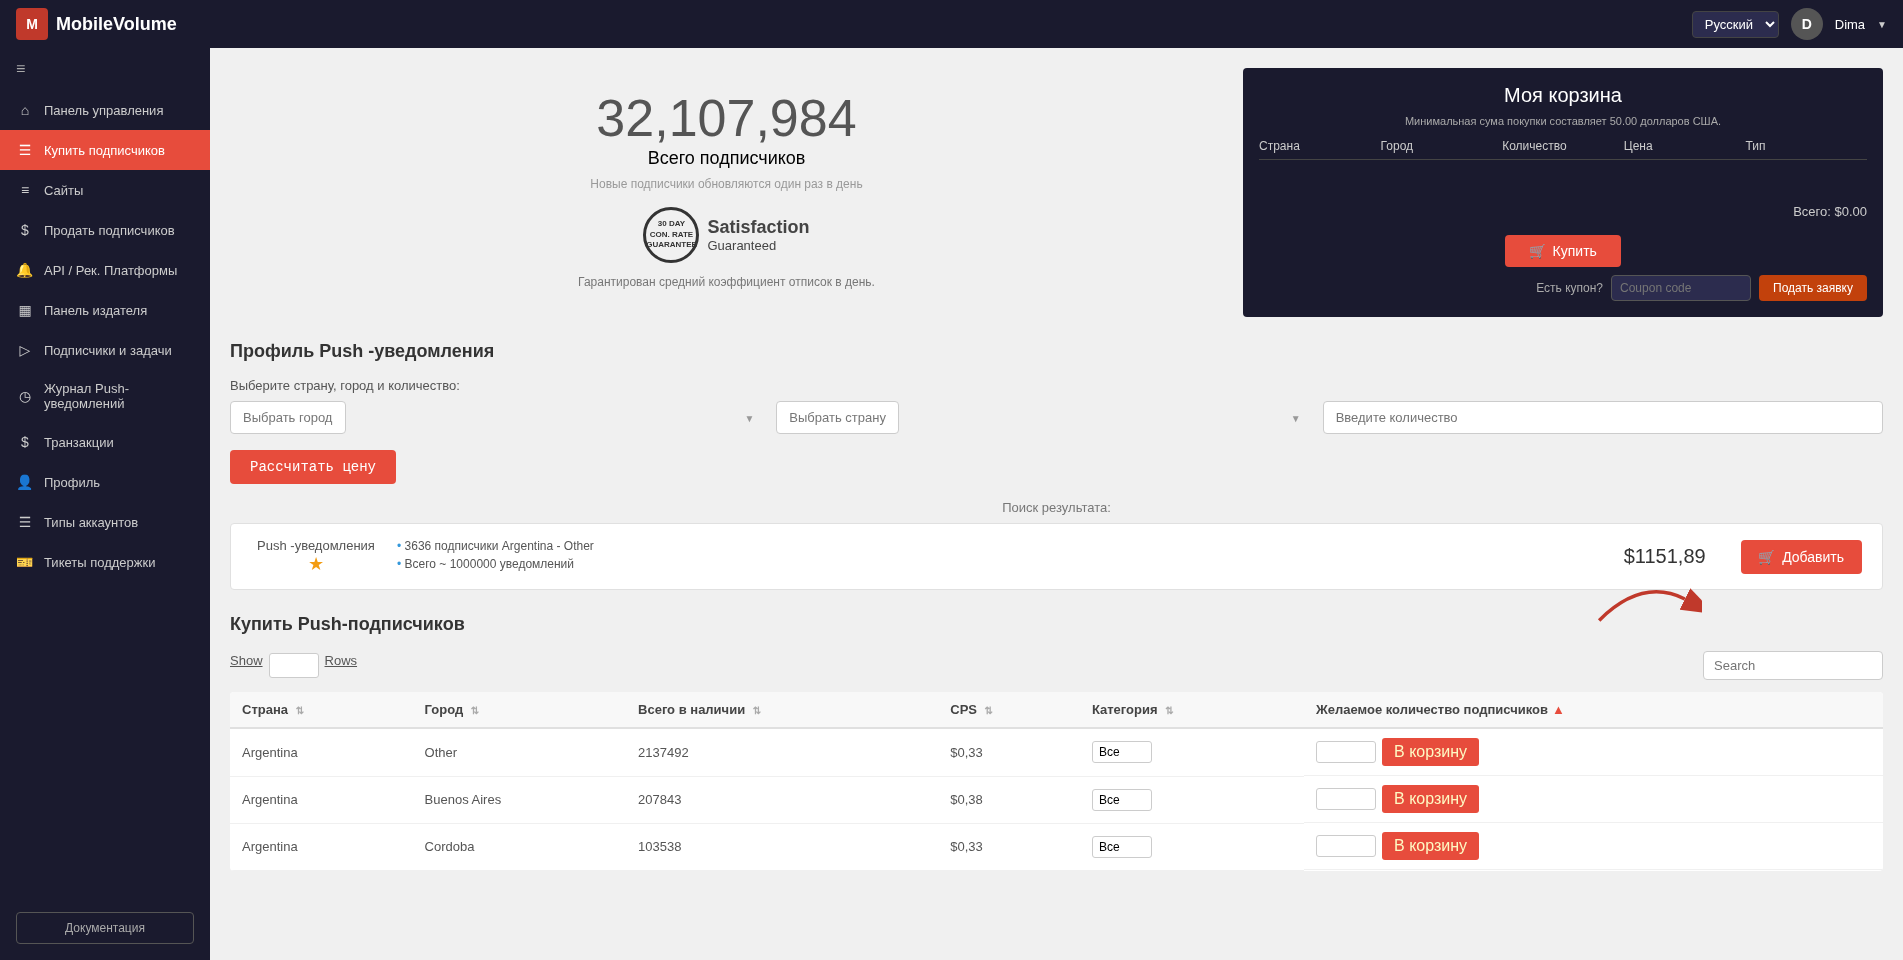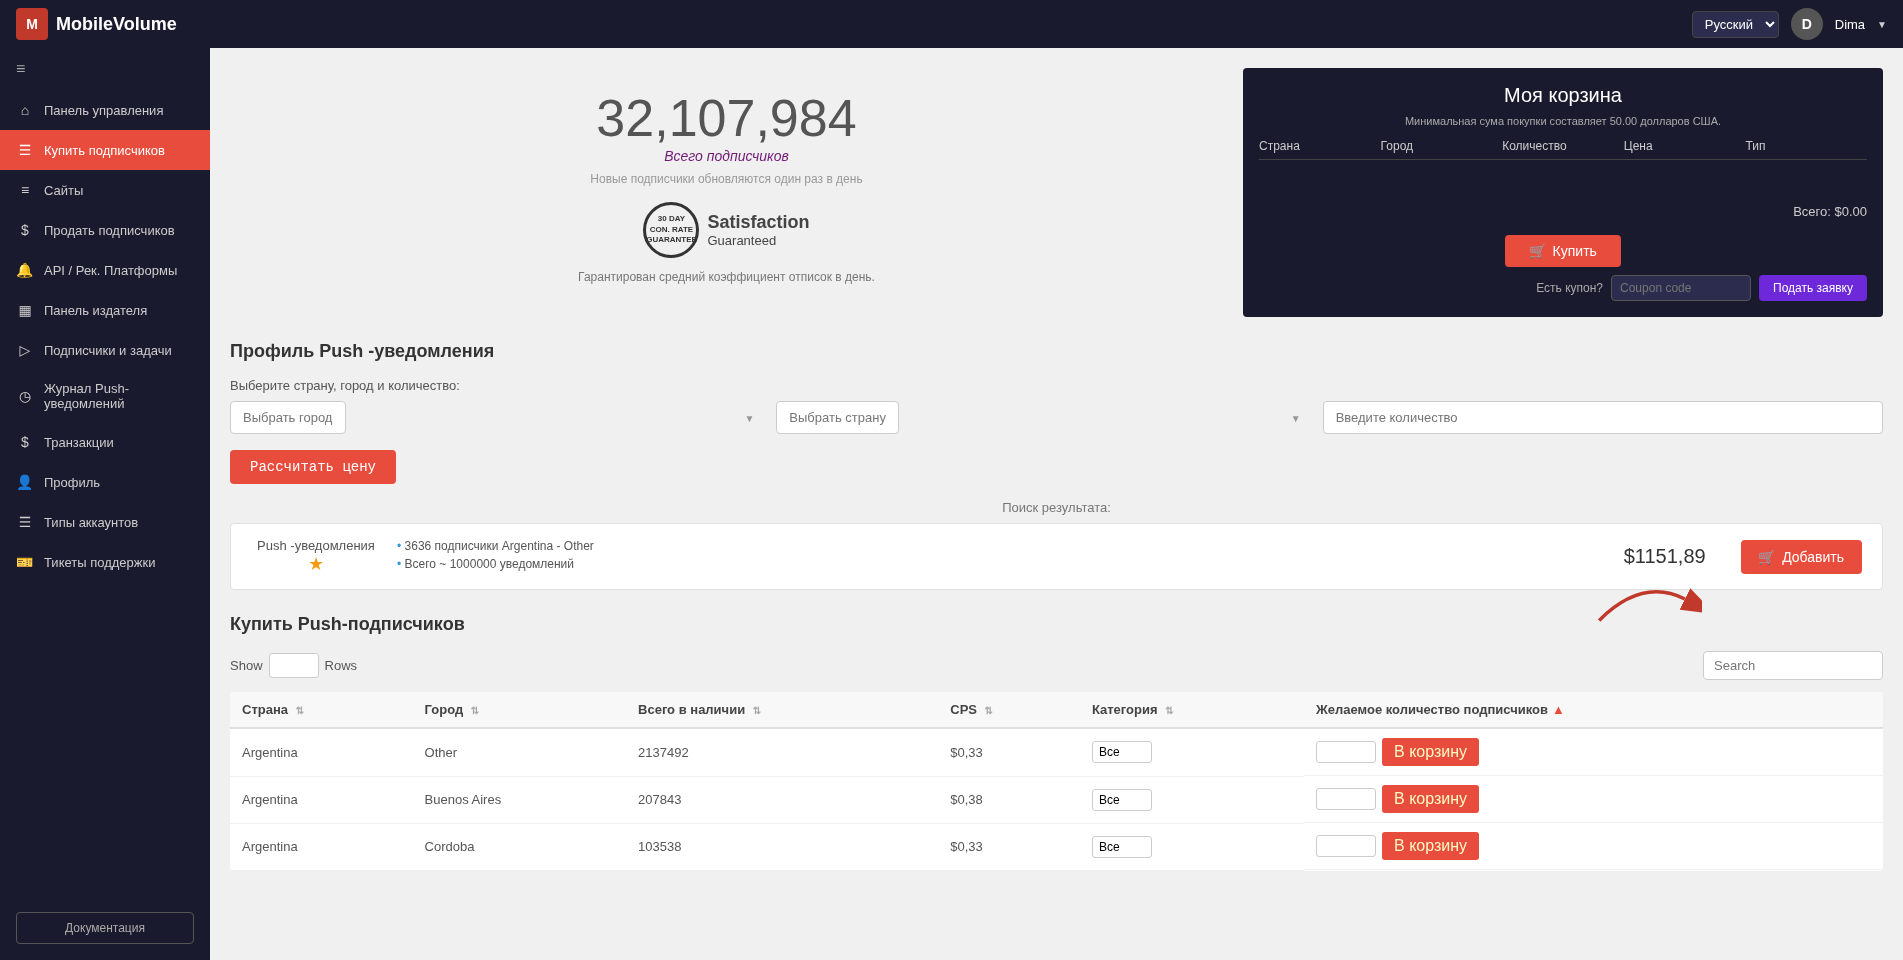--- a/index.html
+++ b/index.html
@@ -138,24 +138,23 @@
       flex: 1;
       text-align: center;
       padding: 20px;
     }
     .stats-number {
       font-size: 52px;
       font-weight: 300;
       color: #555;
     }
     .stats-label {
-      font-size: 14px;
-      color: #701a75;
+      font-size: 18px;
+      color: #000000;
       margin-bottom: 8px;
-      font-style: italic;
     }
     .stats-sub {
       font-size: 12px;
       color: #999;
       margin-bottom: 16px;
     }
     .satisfaction-badge {
       display: inline-flex;
       align-items: center;
       gap: 8px;
@@ -248,21 +247,21 @@
     .coupon-input {
       background: #2c2c4e;
       border: 1px solid #555;
       color: #fff;
       padding: 5px 8px;
       border-radius: 4px;
       font-size: 12px;
       width: 140px;
     }
     .btn-submit-coupon {
-      background: #6d28d9;
+      background: #c2410c;
       color: #fff;
       border: none;
       padding: 6px 14px;
       border-radius: 4px;
       cursor: pointer;
       font-size: 12px;
     }
 
     
     .section-title {
@@ -405,24 +404,25 @@
       margin-top: 8px;
     }
     .table-controls {
       display: flex;
       justify-content: space-between;
       align-items: center;
       margin-bottom: 12px;
     }
     .show-rows {
       display: flex;
-      align-items: center;
+      align-items: flex-start;
       gap: 6px;
       font-size: 13px;
       color: #555;
+      text-decoration: underline;
     }
     .rows-input {
       width: 50px;
       border: 1px solid #ccc;
       padding: 4px 6px;
       border-radius: 3px;
       font-size: 13px;
     }
     .search-input {
       border: 1px solid #ccc;

